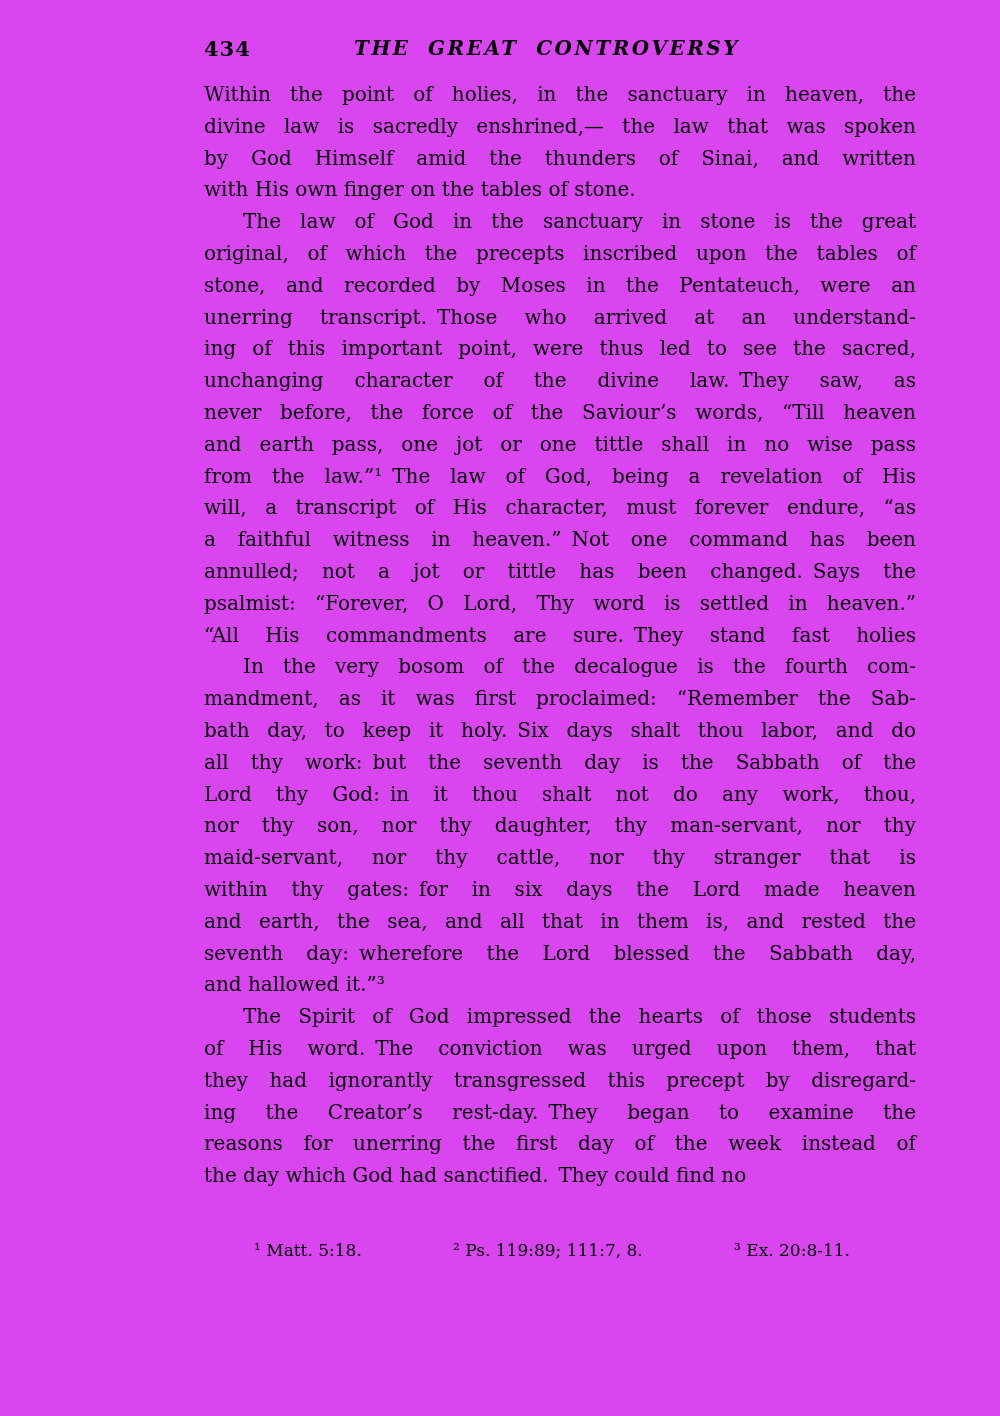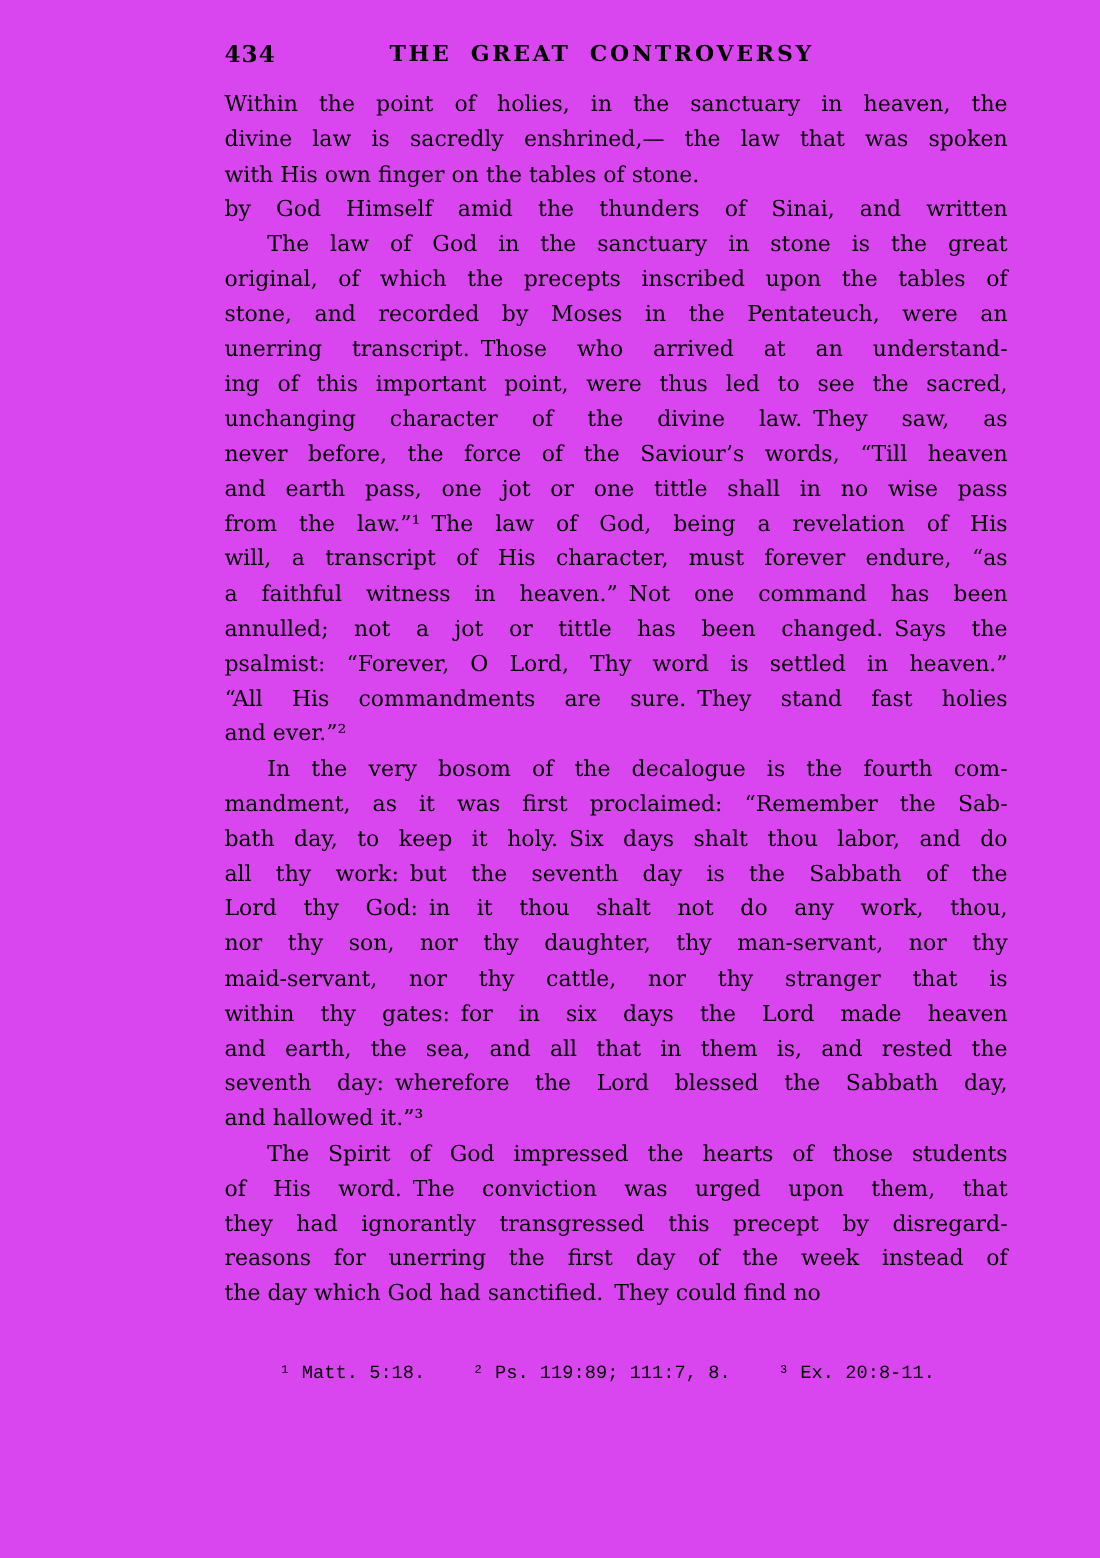--- a/index.html
+++ b/index.html
@@ -30,20 +30,21 @@
     font-size: 21px;
     font-weight: bold;
     letter-spacing: 1px;
   }
   .running-title {
     display: block;
     text-align: center;
     padding-right: 26px;
     font-size: 20px;
     font-weight: bold;
+    font-style: italic;
     letter-spacing: 2.5px;
     word-spacing: 8px;
     white-space: nowrap;
   }
   .body-text {
     position: absolute;
     left: 204px;
     top: 79px;
     width: 712px;
     font-size: 20px;
@@ -67,72 +68,72 @@
     top: 1238px;
     width: 712px;
     box-sizing: border-box;
     padding-left: 50px;
     padding-right: 66px;
     display: flex;
     justify-content: space-between;
     font-size: 17px;
     line-height: 24px;
   }
-  .footnote { white-space: nowrap; font-family: Liberation Mono, monospace; }
+  .footnote { white-space: nowrap; }
 </style>
 </head>
 <body>
 
 <div class="page">
   <div class="header">
     <span class="pagenum">434</span>
     <span class="running-title">THE GREAT CONTROVERSY</span>
   </div>
 
   <div class="body-text" id="body-text">
       <div class="paragraph">
         <div class="line">Within the point of holies, in the sanctuary in heaven, the</div>
         <div class="line">divine law is sacredly enshrined,— the law that was spoken</div>
+        <div class="line">by God Himself amid the thunders of Sinai, and written</div>
         <div class="line last">with His own finger on the tables of stone.</div>
-        <div class="line">by God Himself amid the thunders of Sinai, and written</div>
       </div>
       <div class="paragraph">
         <div class="line indent">The law of God in the sanctuary in stone is the great</div>
         <div class="line">original, of which the precepts inscribed upon the tables of</div>
         <div class="line">stone, and recorded by Moses in the Pentateuch, were an</div>
         <div class="line">unerring transcript. Those who arrived at an understand-</div>
         <div class="line">ing of this important point, were thus led to see the sacred,</div>
         <div class="line">unchanging character of the divine law. They saw, as</div>
         <div class="line">never before, the force of the Saviour’s words, “Till heaven</div>
         <div class="line">and earth pass, one jot or one tittle shall in no wise pass</div>
         <div class="line">from the law.”¹ The law of God, being a revelation of His</div>
         <div class="line">will, a transcript of His character, must forever endure, “as</div>
         <div class="line">a faithful witness in heaven.” Not one command has been</div>
         <div class="line">annulled; not a jot or tittle has been changed. Says the</div>
         <div class="line">psalmist: “Forever, O Lord, Thy word is settled in heaven.”</div>
         <div class="line">“All His commandments are sure. They stand fast holies</div>
-        <div class="line last">and ever.”²</div>
       </div>
       <div class="paragraph">
         <div class="line indent">In the very bosom of the decalogue is the fourth com-</div>
         <div class="line">mandment, as it was first proclaimed: “Remember the Sab-</div>
         <div class="line">bath day, to keep it holy. Six days shalt thou labor, and do</div>
         <div class="line">all thy work: but the seventh day is the Sabbath of the</div>
         <div class="line">Lord thy God: in it thou shalt not do any work, thou,</div>
         <div class="line">nor thy son, nor thy daughter, thy man-servant, nor thy</div>
         <div class="line">maid-servant, nor thy cattle, nor thy stranger that is</div>
         <div class="line">within thy gates: for in six days the Lord made heaven</div>
         <div class="line">and earth, the sea, and all that in them is, and rested the</div>
         <div class="line">seventh day: wherefore the Lord blessed the Sabbath day,</div>
         <div class="line last">and hallowed it.”³</div>
       </div>
       <div class="paragraph">
         <div class="line indent">The Spirit of God impressed the hearts of those students</div>
         <div class="line">of His word. The conviction was urged upon them, that</div>
         <div class="line">they had ignorantly transgressed this precept by disregard-</div>
+        <div class="line">ing the Creator’s rest-day. They began to examine the</div>
         <div class="line">reasons for unerring the first day of the week instead of</div>
         <div class="line last">the day which God had sanctified. They could find no</div>
       </div>
     </div>
 
   <div class="footnotes" id="footnotes">
       <span class="footnote">¹ Matt. 5:18.</span>
       <span class="footnote">² Ps. 119:89; 111:7, 8.</span>
       <span class="footnote">³ Ex. 20:8-11.</span>
     </div>

